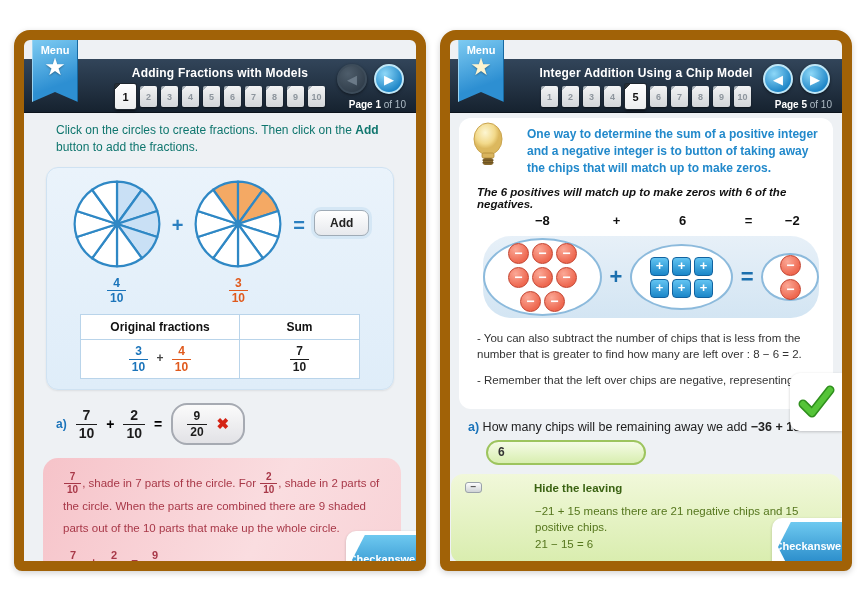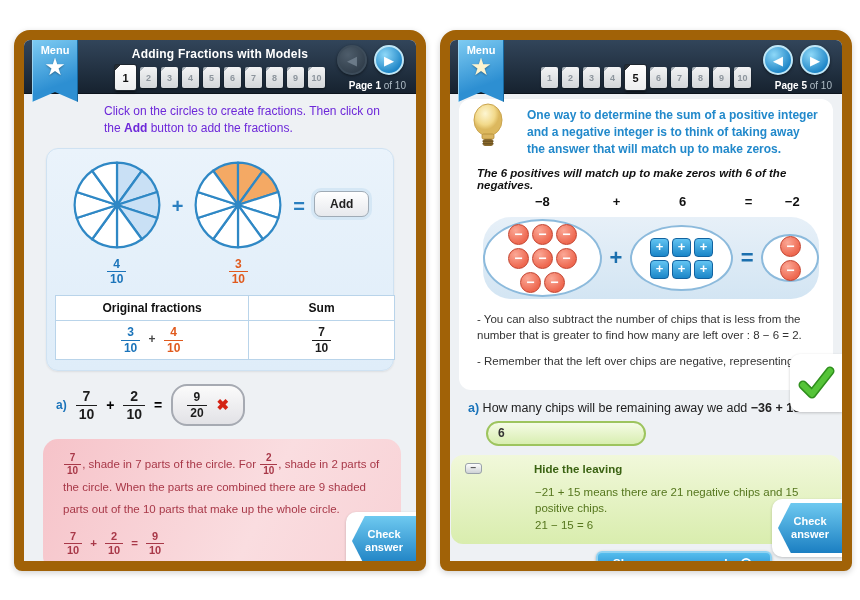--- a/index.html
+++ b/index.html
@@ -9,21 +9,21 @@
   
   .panel { position:absolute; top:30px; width:412px; height:541px;
     border:10px solid #a16207; border-radius:16px 16px 8px 8px; overflow:hidden;
     background:#eef1f4; box-shadow:0 2px 6px rgba(0,0,0,.18); }
   .panel.left { left:14px; }
   .panel.right { left:440px; }
 
   
   .hdr { position:relative; height:54px; background:linear-gradient(#32455a,#16222f);
     border-bottom:1px solid #0c141d; }
-  .hdr .title { padding-top:7px; text-align:center; color:#fff; font-size:12px; font-weight:bold; letter-spacing:.2px; }
+  .hdr .title { padding-top:7px; text-align:center; color:#fff; font-size:12px; font-weight:bold; letter-spacing:.2px;margin-top:19px; }
   .tabs { position:absolute; left:50%; transform:translateX(-50%); top:25px; display:flex; align-items:center; gap:4px; }
   .ptab { position:relative; width:17px; height:21px; border-radius:2px;
     background:linear-gradient(#f2f3f4,#d3d6d9); color:#8d959d; font-size:9px; font-weight:bold;
     display:flex; align-items:center; justify-content:center;
     box-shadow:0 1px 2px rgba(0,0,0,.5);
     background-image:linear-gradient(135deg,#a9b1b8 3px,transparent 3px),linear-gradient(#f2f3f4,#d3d6d9); }
   .ptab.active { width:21px; height:25px; color:#111; font-size:11px;
     background-image:linear-gradient(135deg,#2a2f34 4px,transparent 4px),linear-gradient(#ffffff,#eceeef);
     box-shadow:0 0 0 1px #1d262f,0 2px 3px rgba(0,0,0,.6); z-index:2; }
   .nav { position:absolute; right:12px; top:5px; display:flex; gap:7px; }
@@ -49,35 +49,35 @@
   .frac { display:inline-flex; flex-direction:column; align-items:center; vertical-align:middle; line-height:1.05; font-weight:bold; }
   .frac .den { border-top:1.6px solid currentColor; }
   .frac .num,.frac .den { padding:1px 3px; }
   .c-blue { color:#1b74ba; } .c-orange { color:#e05a1d; } .c-dark { color:#1c1c1c; } .c-pink { color:#a83848; }
   .blue-label { color:#1b74ba; font-weight:bold; }
 
   .check-wrap { position:absolute; width:70px; height:58px; background:#fff; border-radius:10px 0 0 10px;
     display:flex; align-items:center; justify-content:flex-end; box-shadow:0 1px 3px rgba(0,0,0,.2); }
   .check-btn { width:64px; height:50px; clip-path:polygon(20% 0,100% 0,100% 100%,20% 100%,0 50%);
     background:linear-gradient(#6ec9f0,#1b7fc2); color:#fff; font-weight:bold; font-size:11px;
-    display:flex; flex-direction:column; align-items:center; justify-content:center; line-height:1.2; cursor:pointer; }
-
-  
-  .instruction { padding:9px 28px 0 32px; font-size:12px; color:#6d28d9; line-height:1.45;margin-left:48px; }
+    display:flex; flex-direction:row; align-items:center; justify-content:center; line-height:1.2; cursor:pointer; }
+
+  
+  .instruction { padding:9px 28px 0 32px; font-size:12px; color:#0f766e; line-height:1.45; }
   .frac-card { margin:10px auto 0; width:348px; background:linear-gradient(#eaf3fb,#dfedf9);
     border:1px solid #cfe2f2; border-radius:12px; padding:10px 8px 10px; box-shadow:0 1px 2px rgba(0,0,0,.08); }
   .circles-row { display:flex; align-items:flex-start; justify-content:center; gap:9px; }
   .pie-col { display:flex; flex-direction:column; align-items:center; gap:6px; }
   .pie { width:92px; height:92px; cursor:pointer; }
   .op-sign { color:#2a7fc0; font-size:20px; font-weight:bold; margin-top:36px; }
   .add-btn { margin-top:32px; padding:5px 15px; background:linear-gradient(#ffffff,#e7e9ed);
     border:1px solid #9fabb6; border-radius:7px; font-size:12px; font-weight:bold; color:#222;
     box-shadow:0 0 0 3px #d5e7f5,0 1px 2px rgba(0,0,0,.25); cursor:pointer; }
   .frac-sm { font-size:12px; }
-  .frac-table { margin:8px auto 0; width:340px; border-collapse:collapse; background:#fff; }
+  .frac-table { margin:8px auto 0; width:280px; border-collapse:collapse; background:#fff; }
   .frac-table td { border:1px solid #b9d4ea; text-align:center; padding:4px 2px; font-size:12px; color:#111; }
   .frac-table .th { font-weight:bold; padding:5px 2px; }
   .sum-cell { font-weight:bold; }
   .a-row { margin:13px 0 0 32px; display:flex; align-items:center; gap:9px; font-size:14px; }
   .a-row .frac { font-size:14px; color:#1c1c1c; }
   .a-label { font-size:12px; }
   .ans-box { display:flex; align-items:center; gap:10px; padding:4px 14px; border:2px solid #a6aab2;
     border-radius:16px; background:linear-gradient(#fbfbfb,#e2e2e6); cursor:text; }
   .ans-box .frac { font-size:12px; }
   .wrong { color:#d42314; font-size:15px; font-weight:bold; }
@@ -288,20 +288,21 @@
       </div>
     </div>
   </div>
 
   <div class="panel right">
     <div class="ribbon">
       <div class="ribbon-label">Menu</div>
       <div class="ribbon-star" style="color:#fdf4cf">★</div>
     </div>
     <div class="hdr">
+      <div class="title">Integer Addition Using a Chip Model</div>
       <div class="tabs">
           <div class="ptab">1</div>
           <div class="ptab">2</div>
           <div class="ptab">3</div>
           <div class="ptab">4</div>
           <div class="ptab active">5</div>
           <div class="ptab">6</div>
           <div class="ptab">7</div>
           <div class="ptab">8</div>
           <div class="ptab">9</div>
@@ -324,21 +325,21 @@
                   <stop offset="100%" stop-color="#dcb85e"></stop>
                 </radialGradient>
               </defs>
             <ellipse cx="21" cy="17" rx="14" ry="16" fill="url(#bg1)" stroke="#caa44e" stroke-width="1"></ellipse>
             <rect x="15" y="31" width="12" height="5" rx="1.5" fill="#d9b45e" stroke="#b08a38" stroke-width="0.8"></rect>
             <rect x="16" y="36" width="10" height="7" rx="2" fill="#8a6b2e"></rect>
             <rect x="15.5" y="37.5" width="11" height="1.4" fill="#6e5422"></rect>
             <rect x="15.5" y="40" width="11" height="1.4" fill="#6e5422"></rect>
           </svg>
         </div>
-        <p class="intro-text">One way to determine the sum of a positive integer and a negative integer is to think of taking away the answer that will match up to make zeros.</p>
+        <p class="intro-text">One way to determine the sum of a positive integer and a negative integer is to button of taking away the chips that will match up to make zeros.</p>
         <p class="statement">The 6 positives will match up to make zeros with 6 of the negatives.</p>
         <div class="eq-row">
           <span class="eq-seg w-l">−8</span>
           <span class="eq-seg w-s">+</span>
           <span class="eq-seg w-m">6</span>
           <span class="eq-seg w-s">=</span>
           <span class="eq-seg w-r">−2</span>
         </div>
         <div class="chips-strip">
           <div class="chip-oval oval-l">

